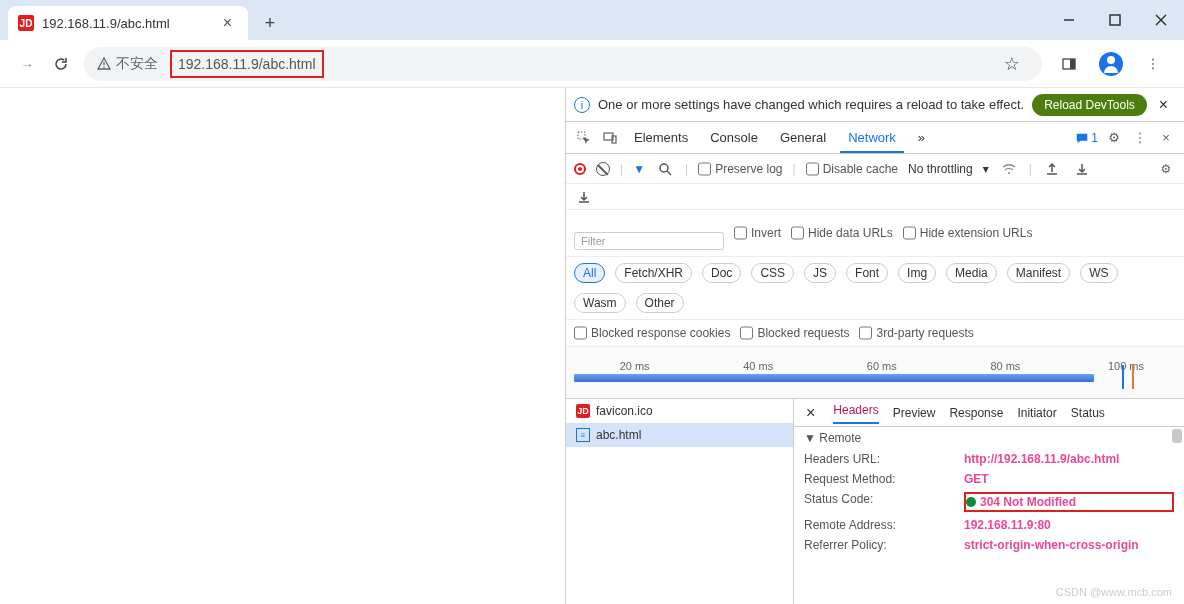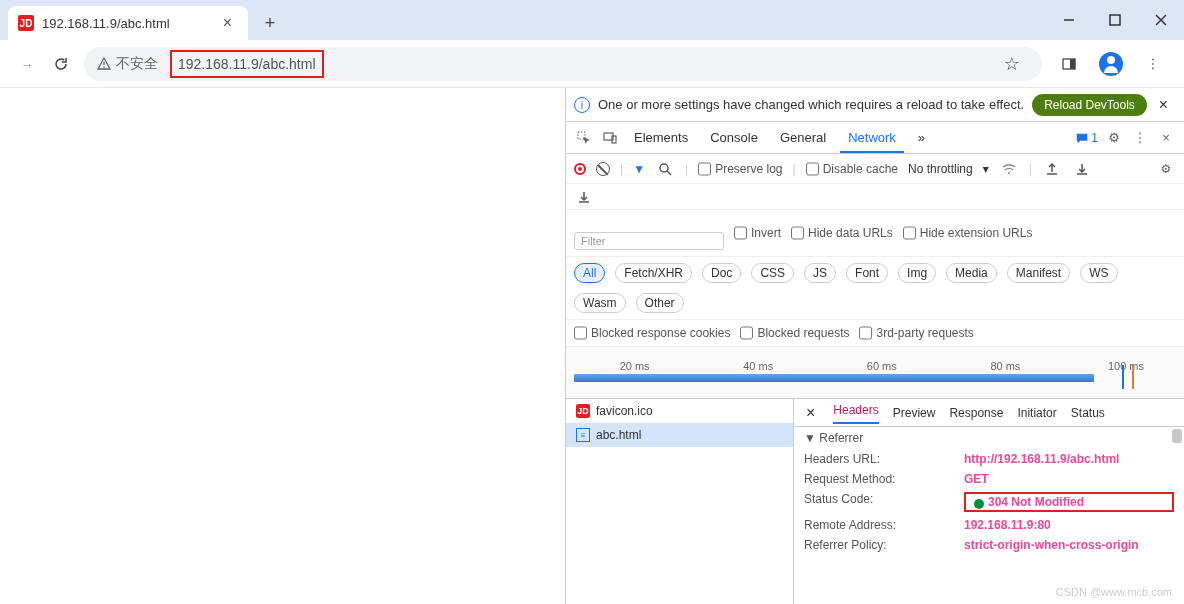--- a/index.html
+++ b/index.html
@@ -294,33 +294,33 @@
       </div>
       <div class="tcol" style="flex:1;border-right:none;position:relative">
         <div class="dettabs">
           <span class="xbtn">×</span>
           <span class="active">Headers</span>
           <span>Preview</span>
           <span>Response</span>
           <span>Initiator</span>
           <span>Status</span>
         </div>
-        <div class="sect">▼ <span>Referrer</span></div>
+        <div class="sect">▼ <span>Remote</span></div>
         <div id="kvrows">
             <div class="kv">
               <span class="k">Headers URL:</span>
               <span class="v">http://192.168.11.9/abc.html</span>
             </div>
             <div class="kv">
               <span class="k">Request Method:</span>
               <span class="v">GET</span>
             </div>
             <div class="kv">
               <span class="k">Status Code:</span>
-              <span class="v" style="border: 2px solid rgb(224, 32, 32); padding: 1px 8px; display: inline-flex; align-items: flex-end;"><span class="dot-g"></span>304 Not Modified</span>
+              <span class="v" style="border: 2px solid rgb(224, 32, 32); padding: 1px 0; display: inline-flex; align-items: center;"><span class="dot-g"></span>304 Not Modified</span>
             </div>
             <div class="kv">
               <span class="k">Remote Address:</span>
               <span class="v">192.168.11.9:80</span>
             </div>
             <div class="kv">
               <span class="k">Referrer Policy:</span>
               <span class="v">strict-origin-when-cross-origin</span>
             </div>
           </div>

